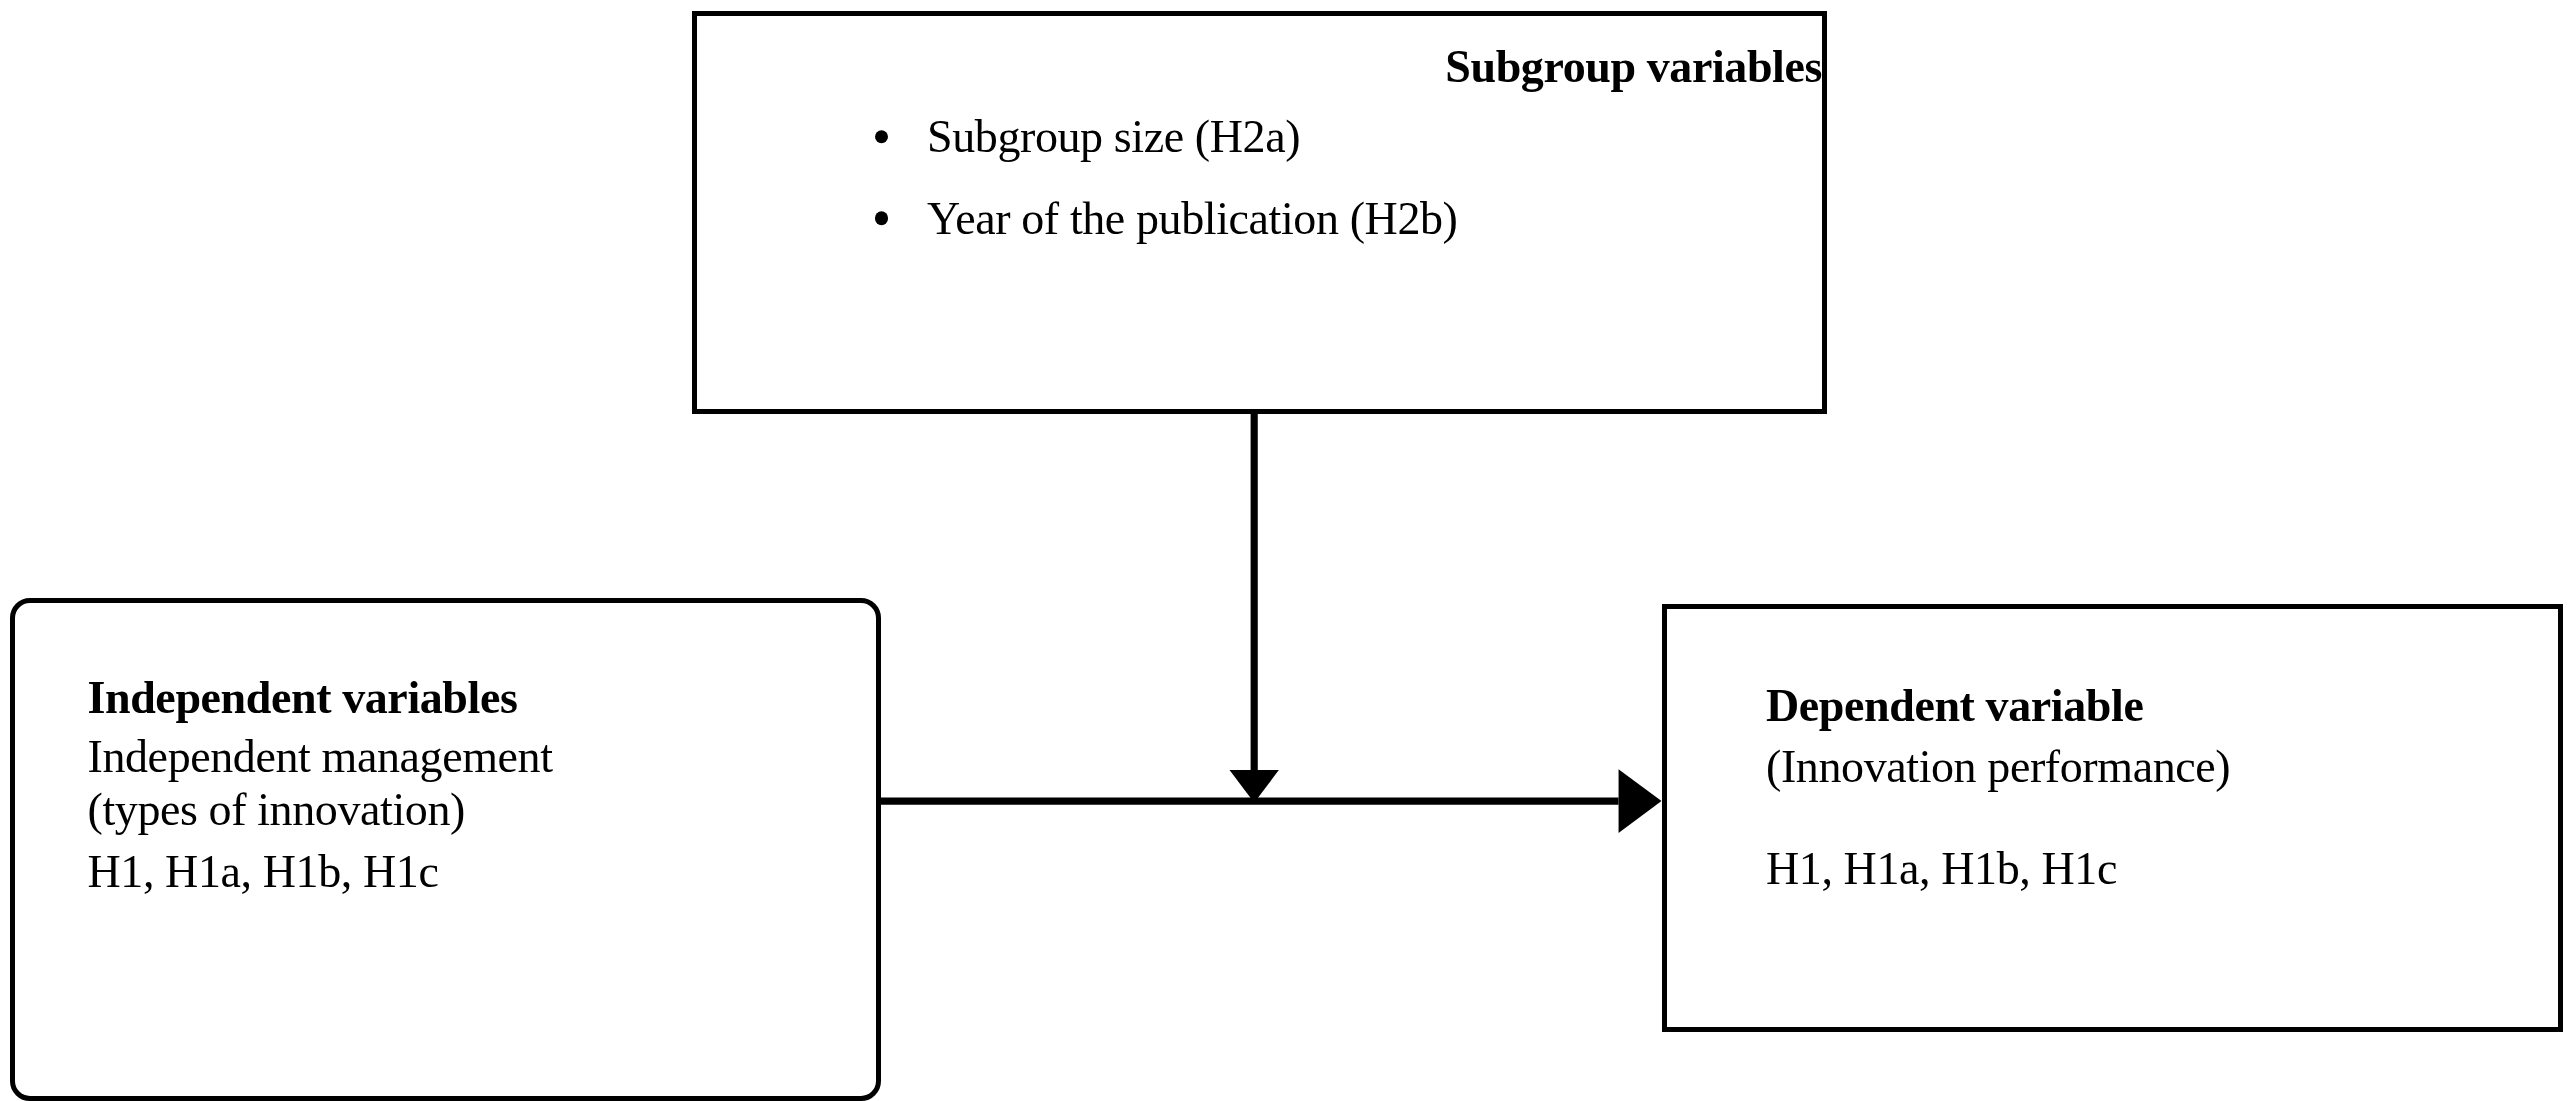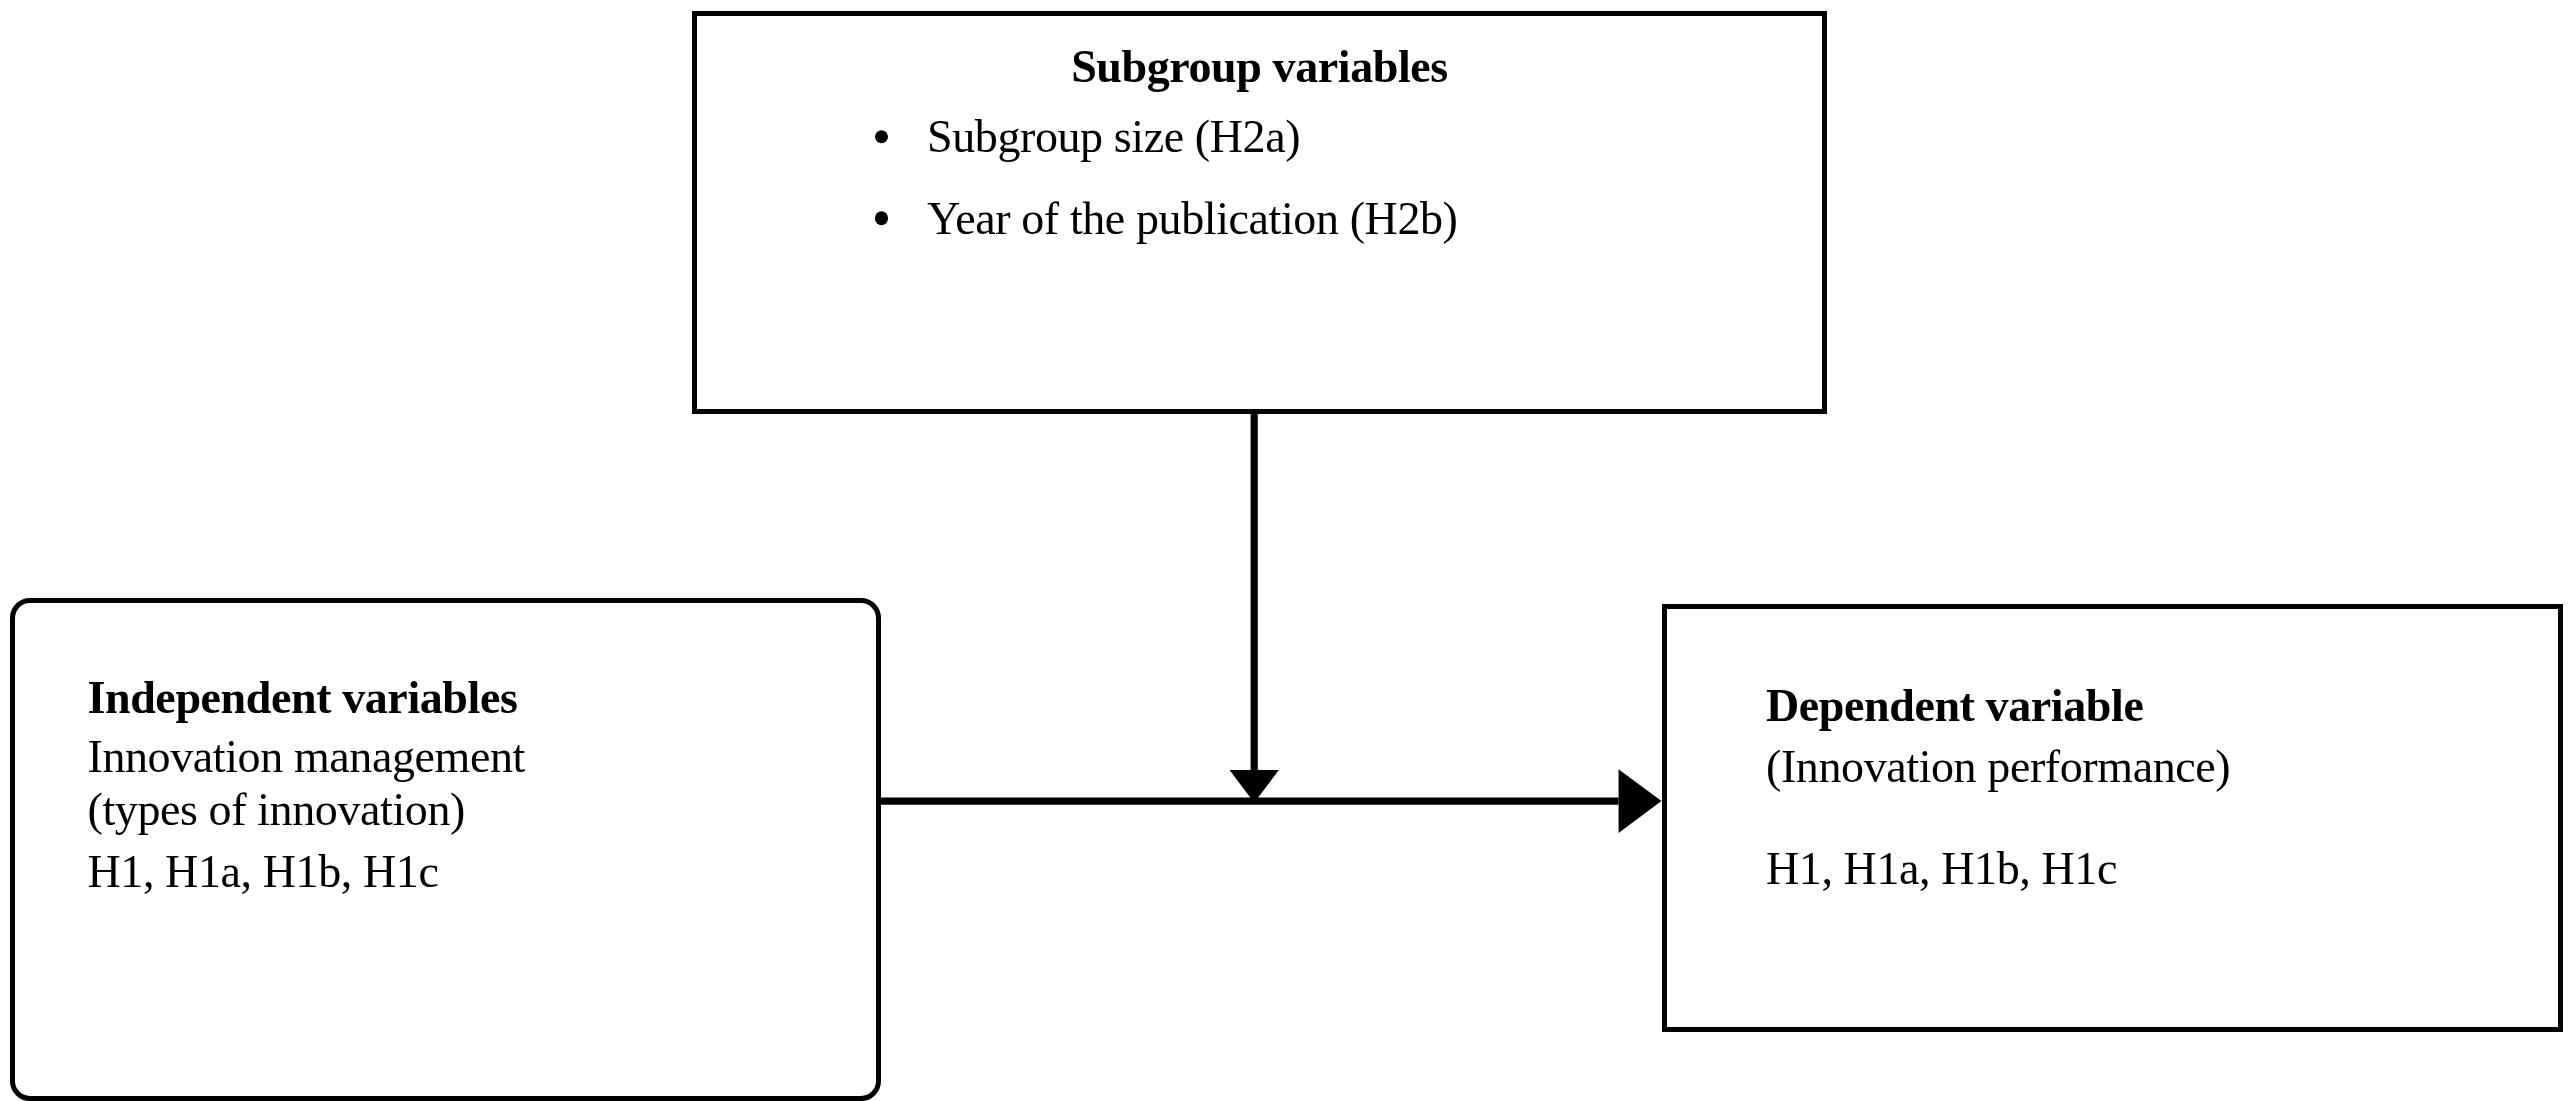--- a/index.html
+++ b/index.html
@@ -63,21 +63,21 @@
     letter-spacing: -0.4px;
     white-space: nowrap;
   }
 
   
   #subgroup-title {
     position: absolute;
     left: 0;
     right: 0;
     top: 25.5px;
-    text-align: center;
+    text-align: right;
   }
   #subgroup-list {
     position: absolute;
     left: 173px;
     top: 95px;
     margin: 0;
     padding: 0;
     list-style: none;
   }
   #subgroup-list li {
@@ -156,21 +156,21 @@
       <li>
         <span class="bullet"></span>
         <span>Year of the publication (H2b)</span>
       </li>
     </ul>
   </div>
 
   <div class="box" id="independent-box">
     <div id="independent-text">
       <div class="box-title">Independent variables</div>
-      <div class="box-line">Innovation management</div>
+      <div class="box-line">Independent management</div>
       <div class="box-line">(types of innovation)</div>
       <div class="box-line spaced">H1, H1a, H1b, H1c</div>
     </div>
   </div>
 
   <div class="box" id="dependent-box">
     <div id="dependent-text">
       <div class="box-title">Dependent variable</div>
       <div class="box-line">(Innovation performance)</div>
       <div class="gap"></div>

